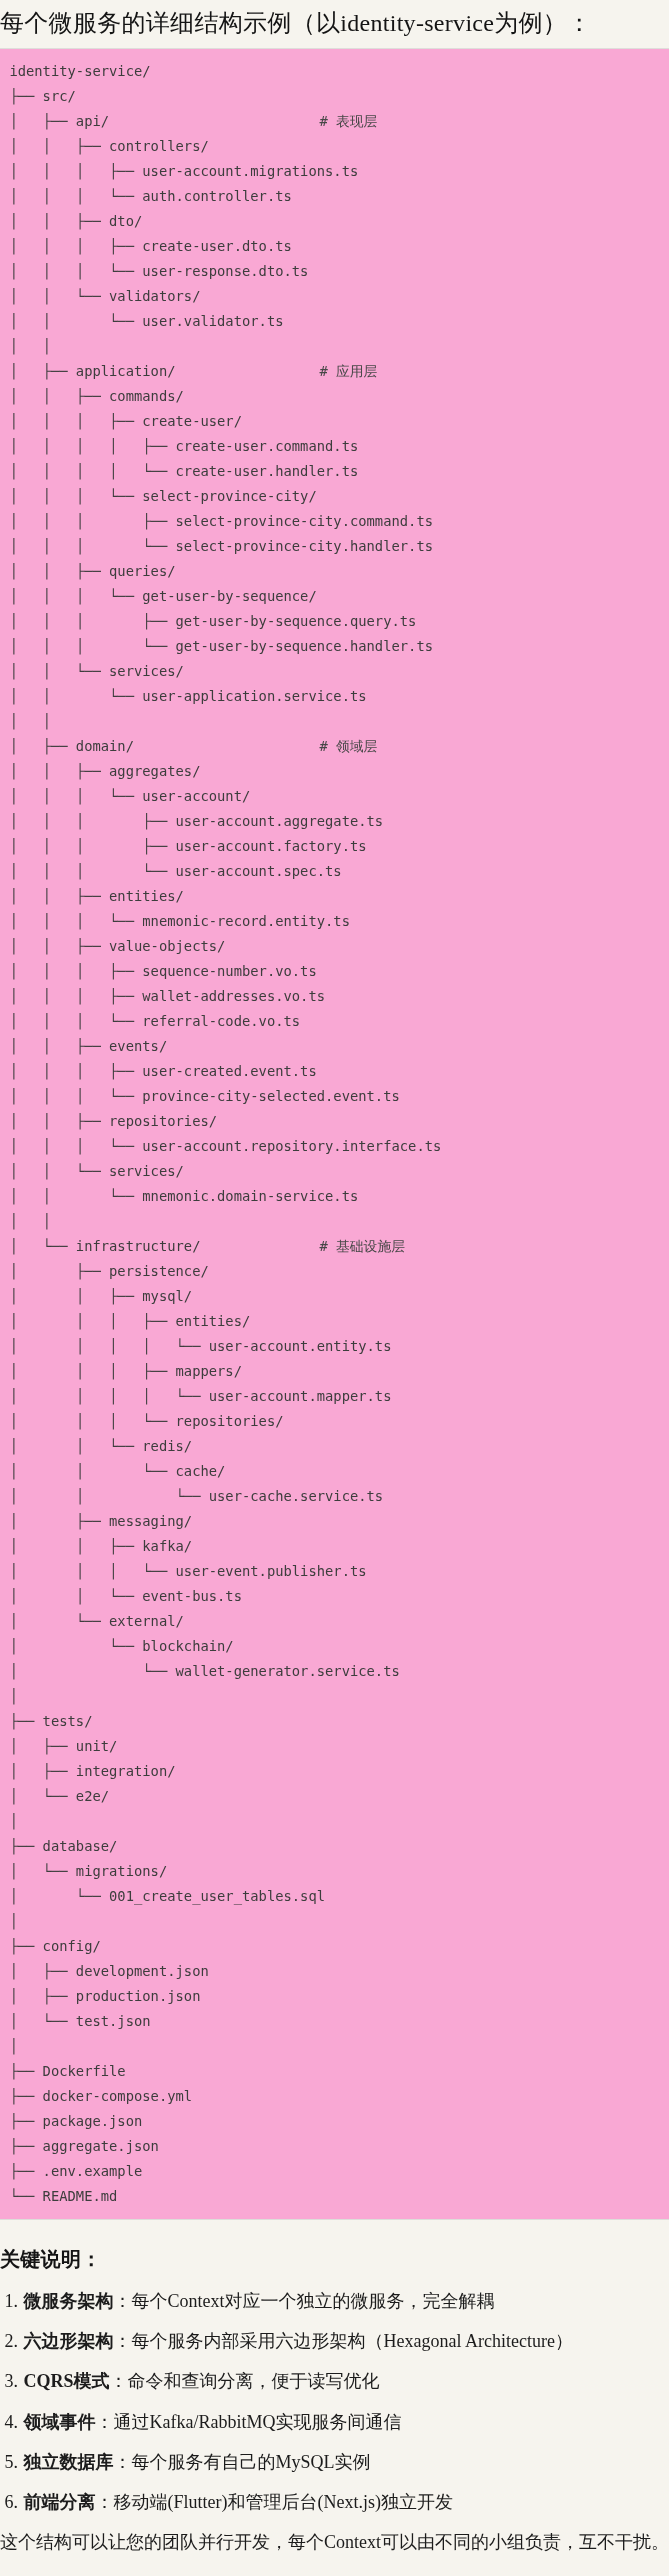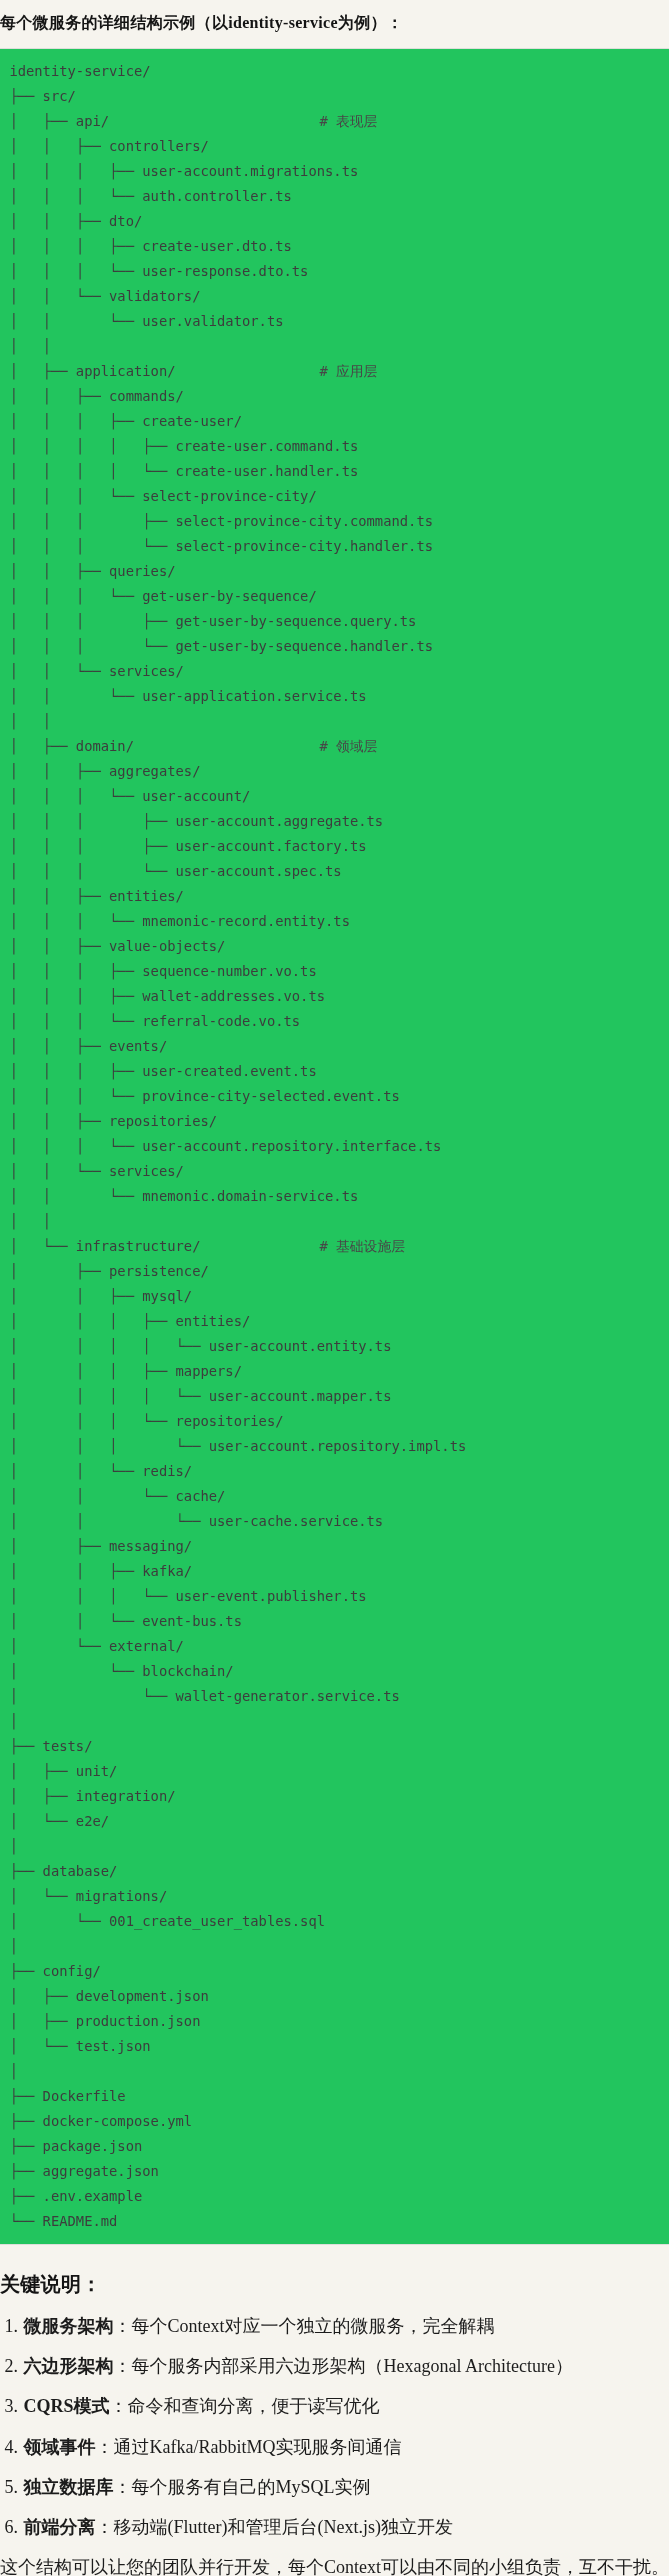--- a/index.html
+++ b/index.html
@@ -8,29 +8,29 @@
     font-family: "Liberation Serif", serif;
     color: #212121;
   }
   body {
     width: 669px;
     min-height: 2576px;
     overflow: hidden;
   }
   .page-title {
     margin: 12.5px 0 0 0;
-    font-size: 16px;
+    font-size: 24px;
     line-height: 20.6px;
-    font-weight: 700;
+    font-weight: 400;
     color: #141414;
     letter-spacing: 0.3px;
   }
   .codeblock {
     margin-top: 15px;
-    background: #22c55e;
+    background: #f9a8d4;
     border-top: 0.6px solid #dededa;
     border-bottom: 0.6px solid #dededa;
     padding: 10px 0 10px 9.4px;
   }
   .tline {
     position: relative;
     height: 25px;
     line-height: 25px;
     font-family: "DejaVu Sans Mono", monospace;
     font-size: 13.8px;
@@ -127,21 +127,20 @@
         <div class="tline"><span class="tcode">│   │       └── mnemonic.domain-service.ts</span></div>
         <div class="tline"><span class="tcode">│   │</span></div>
         <div class="tline"><span class="tcode">│   └── infrastructure/</span><span class="tcomment"># 基础设施层</span></div>
         <div class="tline"><span class="tcode">│       ├── persistence/</span></div>
         <div class="tline"><span class="tcode">│       │   ├── mysql/</span></div>
         <div class="tline"><span class="tcode">│       │   │   ├── entities/</span></div>
         <div class="tline"><span class="tcode">│       │   │   │   └── user-account.entity.ts</span></div>
         <div class="tline"><span class="tcode">│       │   │   ├── mappers/</span></div>
         <div class="tline"><span class="tcode">│       │   │   │   └── user-account.mapper.ts</span></div>
         <div class="tline"><span class="tcode">│       │   │   └── repositories/</span></div>
-        <div class="tline"><span class="tcode">│       │   │       └── user-account.repository.impl.ts</span></div>
         <div class="tline"><span class="tcode">│       │   └── redis/</span></div>
         <div class="tline"><span class="tcode">│       │       └── cache/</span></div>
         <div class="tline"><span class="tcode">│       │           └── user-cache.service.ts</span></div>
         <div class="tline"><span class="tcode">│       ├── messaging/</span></div>
         <div class="tline"><span class="tcode">│       │   ├── kafka/</span></div>
         <div class="tline"><span class="tcode">│       │   │   └── user-event.publisher.ts</span></div>
         <div class="tline"><span class="tcode">│       │   └── event-bus.ts</span></div>
         <div class="tline"><span class="tcode">│       └── external/</span></div>
         <div class="tline"><span class="tcode">│           └── blockchain/</span></div>
         <div class="tline"><span class="tcode">│               └── wallet-generator.service.ts</span></div>

